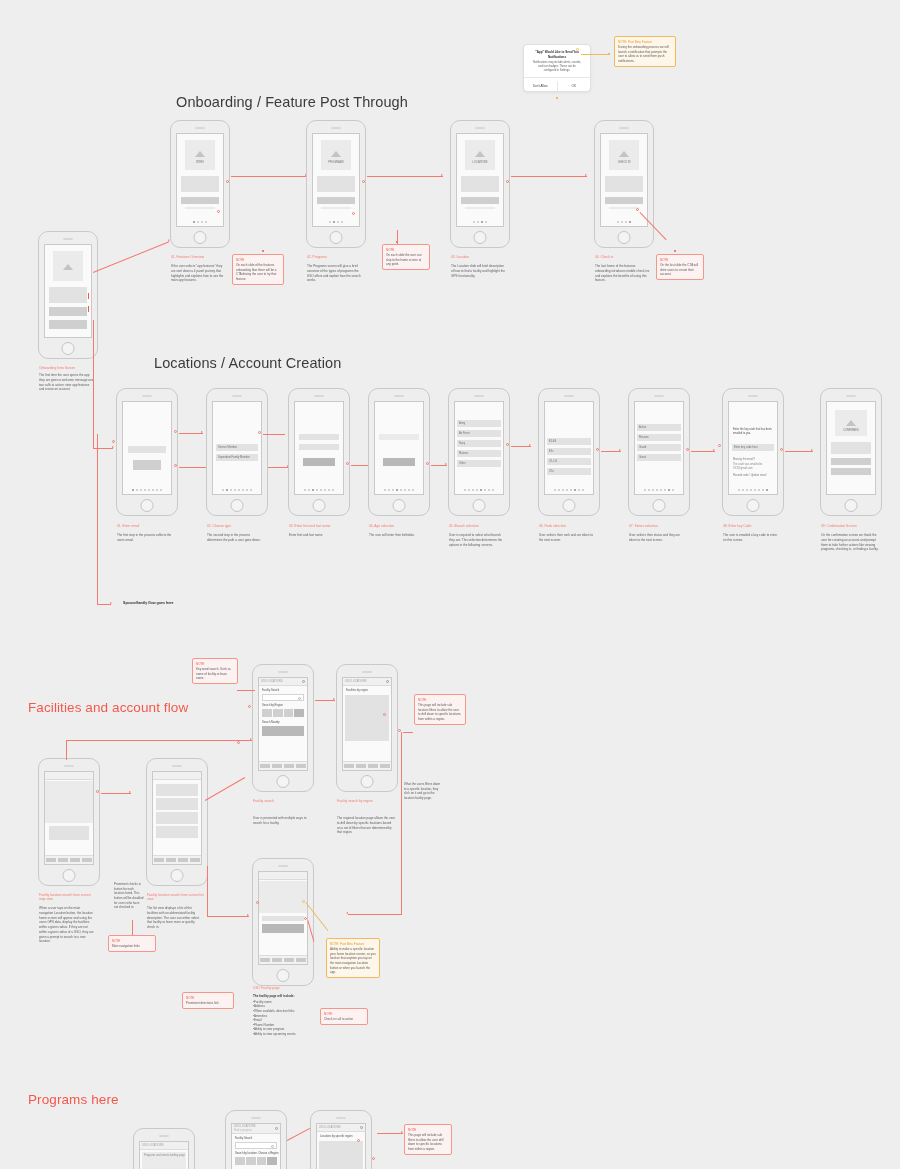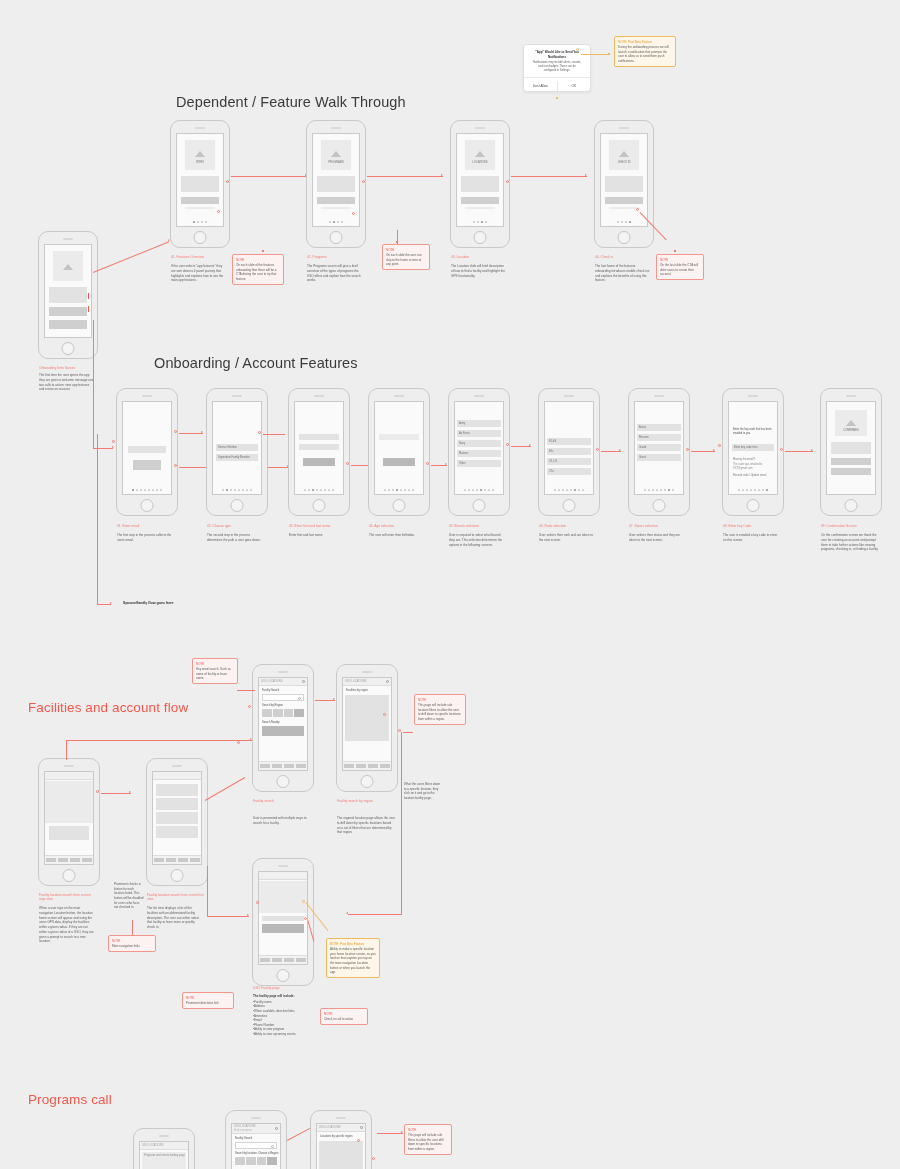--- a/index.html
+++ b/index.html
@@ -103,21 +103,21 @@
   </div>
   <div class="dot-o org" style="left:576px; top:48px;"></div>
   <div class="ln" style="left:581px; top:54px; width:28px; background:#f0b95e;"></div>
   <div class="dot-s org" style="left:608px; top:53px;"></div>
   <div class="dot-s org" style="left:556px; top:97px;"></div>
   <div class="note orange" style="left:614px; top:36px; width:62px;">
     <div class="nt">NOTE: Post Beta Feature</div>
     <div class="nb">During the onboarding process we will launch a notification that prompts the user to allow us to send them push notifications.</div>
   </div>
 
-  <div class="h-flow" style="left:176px; top:94px;">Dependent / Feature Walk Through</div>
+  <div class="h-flow" style="left:176px; top:94px;">Onboarding / Feature Post Through</div>
 
   <div class="phone" style="left:38px; top:231px; width:60px; height:128px;">
     <div class="speaker" style="top:6px; width:10px; height:2px;"></div>
     <div class="screen" style="left:5px; top:12px; right:5px; bottom:20px;">
       <div class="blk lighter" style="left:8px; top:6px; right:8px; height:30px;">
         <div class="mountain" style="top:13px;"></div>
       </div>
       <div class="blk light" style="left:4px; top:42px; right:4px; height:16px;"></div>
       <div class="blk" style="left:4px; top:62px; right:4px; height:9px;"></div>
       <div class="blk" style="left:4px; top:75px; right:4px; height:9px;"></div>
@@ -246,21 +246,21 @@
   <div class="dot-o" style="left:636px; top:208px;"></div>
   <div class="cap-title" style="left:595px; top:255px;">04. Check in</div>
   <div class="cap-body" style="left:595px; top:264px; width:56px;">The last frame of the features onboarding introduces mobile check ins and explains the benefits of using this feature.</div>
   <div class="note" style="left:656px; top:254px; width:48px;">
     <div class="nt">NOTE</div>
     <div class="nb">On the last slide the CTA will drive users to create their account.</div>
   </div>
   <div class="ln" style="left:640px; top:212px; width:38px; transform:rotate(46deg);"></div>
   <div class="dot-s" style="left:674px; top:250px;"></div>
 
-  <div class="h-flow" style="left:154px; top:355px;">Onboarding / Account Features</div>
+  <div class="h-flow" style="left:154px; top:355px;">Locations / Account Creation</div>
 
   <div class="phone" style="left:116px; top:388px; width:62px; height:128px;">
     <div class="speaker" style="top:6px; width:10px; height:2px;"></div>
     <div class="screen" style="left:5px; top:12px; right:5px; bottom:20px;">
       <div class="blk light" style="left:5px; top:44px; right:5px; height:7px;"></div>
       <div class="blk" style="left:10px; top:58px; right:10px; height:10px;"></div>
       <div class="dots" style="bottom:3px;">
         <b class="on"></b>
           <b></b>
         <b></b>
@@ -687,21 +687,21 @@
     <div class="nt">NOTE: Post Beta Feature</div>
     <div class="nb">Ability to make a specific location your home location screen, so you land on that anytime you tap on the main navigation Location button or when you launch the app.</div>
   </div>
   <div class="ln" style="left:306px; top:902px; width:36px; background:#f0b95e; transform:rotate(52deg);"></div>
   <div class="note" style="left:320px; top:1008px; width:48px;">
     <div class="nt">NOTE</div>
     <div class="nb">Check in call to action</div>
   </div>
   <div class="ln" style="left:308px; top:920px; width:22px; transform:rotate(74deg);"></div>
 
-  <div class="h-red" style="left:28px; top:1092px;">Programs call</div>
+  <div class="h-red" style="left:28px; top:1092px;">Programs here</div>
 
   <div class="phone" style="left:133px; top:1128px; width:62px; height:128px;">
     <div class="speaker" style="top:6px; width:10px; height:2px;"></div>
     <div class="screen" style="left:5px; top:12px; right:5px; bottom:20px;">
       <div class="navbar" style="top:0; height:8px;">
         <div class="microtext" style="left:2px; top:2px; color:#9a9a9a;">USO LOCATIONS</div>
       </div>
       <div class="blk lighter" style="left:2px; top:10px; right:2px; height:40px;">
         <div class="microtext" style="left:2px; top:2px; color:#8a8a8a;">Programs and events landing page</div>
       </div>

